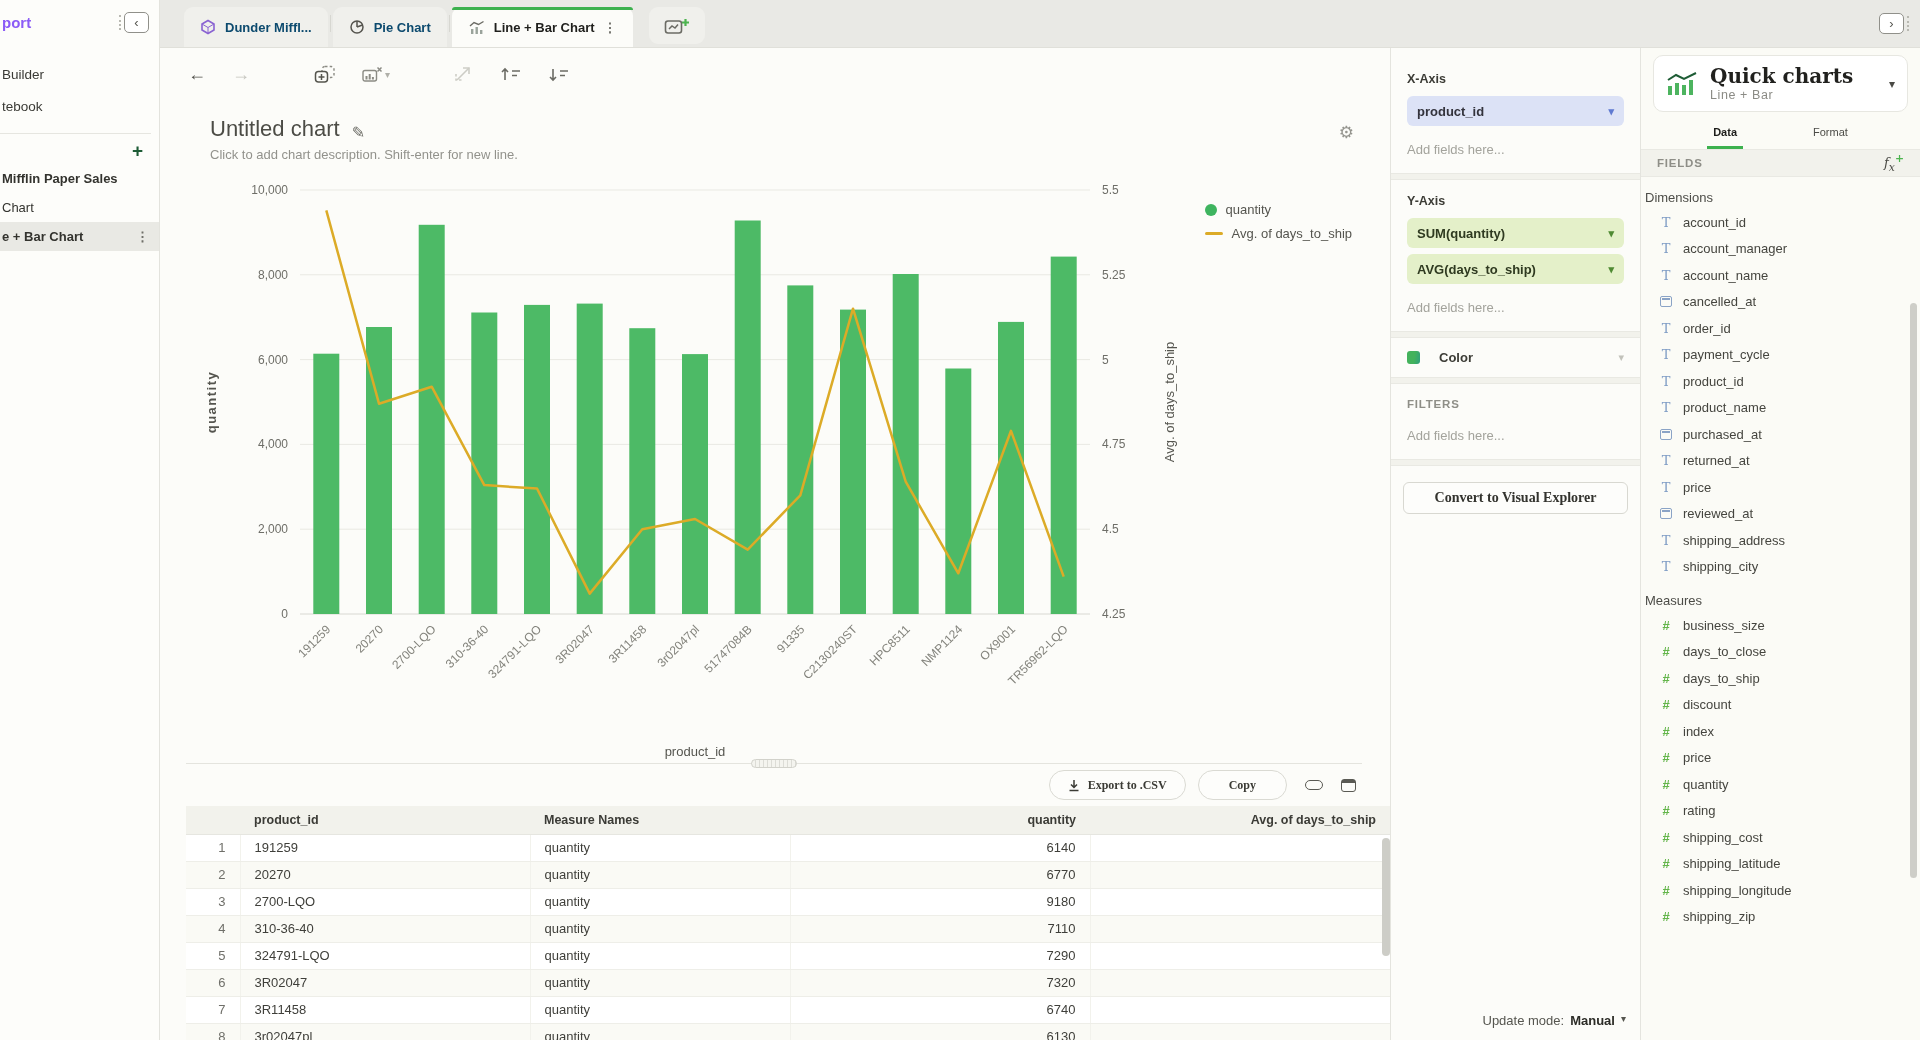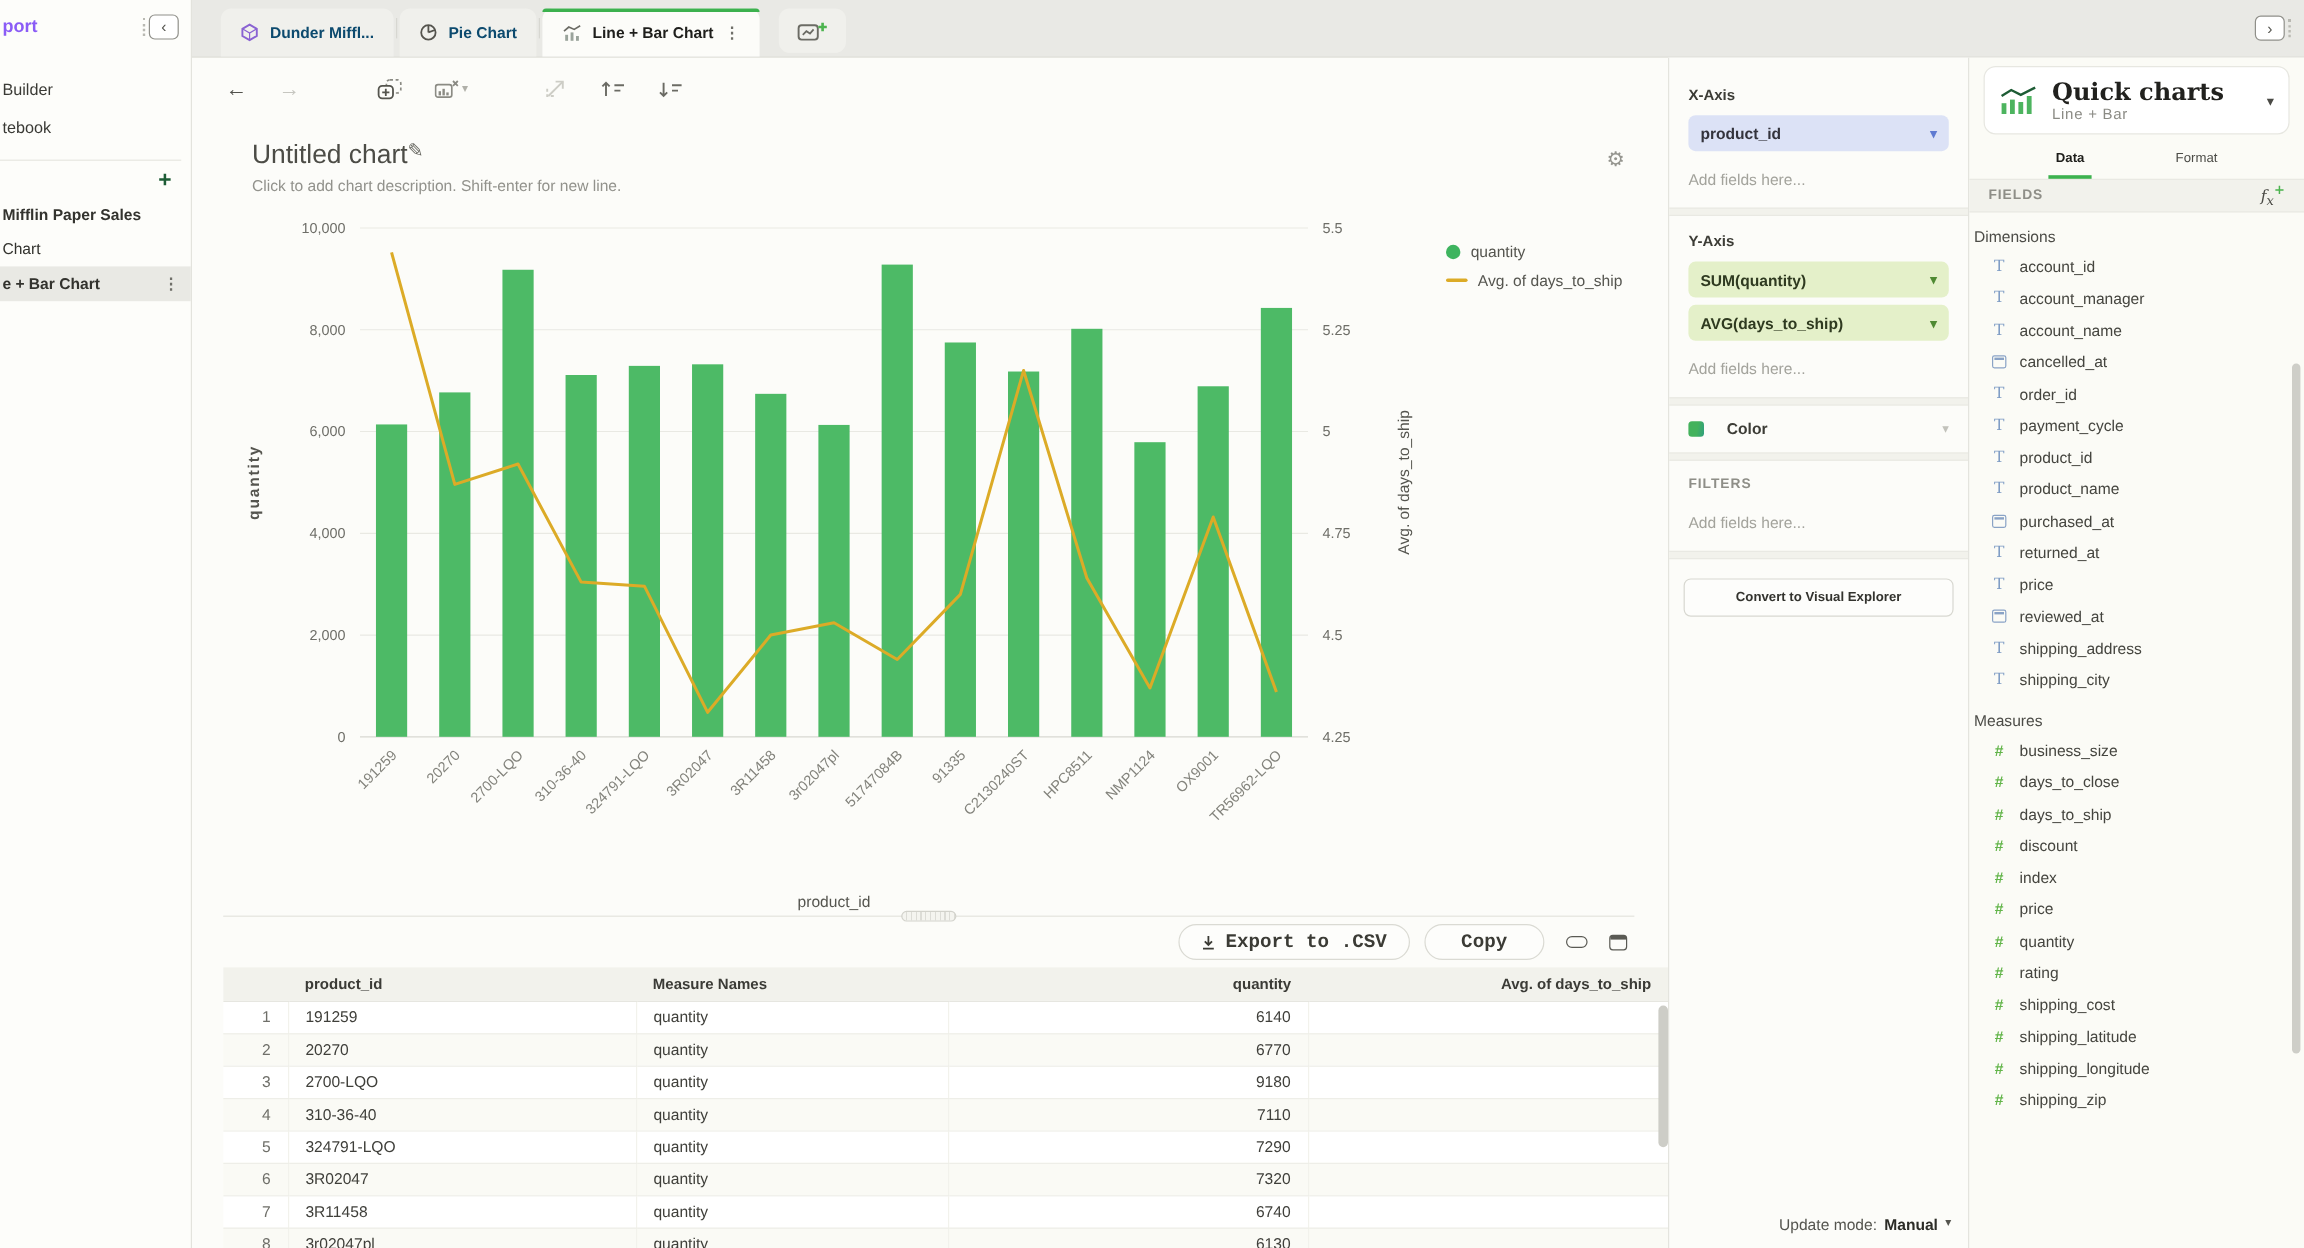--- a/index.html
+++ b/index.html
@@ -40,40 +40,40 @@
 
   
   .chart-col { width:1230px; flex-shrink:0; background:#fcfcf9; display:flex; flex-direction:column; min-height:0; }
   .toolbar { height:52px; display:flex; align-items:center; padding-left:28px; gap:26px; flex-shrink:0; }
   .tb-ic { font-size:18px; color:#52524d; line-height:1; }
   .tb-ic.dim { color:#c6c6c0; }
   .tb-group-gap { width:12px; }
   .chev-sm { color:#b0b0a9; font-size:10px; margin-left:2px; }
 
   .chart-card { position:relative; margin:0 28px 0 26px; height:664px; border-bottom:1px solid #e4e4de; flex-shrink:0; }
-  .chart-title-row { display:flex; align-items:flex-start; padding:16px 0 0 24px; }
+  .chart-title-row { display:flex; align-items:flex-end; gap:12px; padding:16px 0 0 24px; }
   .chart-title { font-size:22px; color:#4c4c46; font-weight:500; line-height:26px; }
   .pencil { font-size:16px; color:#6b6b65; }
   .chart-desc { padding-left:24px; margin-top:4px; font-size:13px; color:#92928c; line-height:18px; }
   .gear { position:absolute; top:22px; right:8px; font-size:17px; color:#95958f; }
   #chart-svg { display:block; margin:14px 0 0 2px; }
   .tick { font-size:12px; fill:#6e6e68; }
   .xtick { font-size:12px; fill:#83837c; }
   .axis-title { font-size:13px; fill:#55554f; }
   .legend { position:absolute; top:102px; right:10px; display:flex; flex-direction:column; gap:9px; }
   .legend-row { display:flex; align-items:center; gap:9px; }
   .legend-dot { width:12px; height:12px; border-radius:50%; }
   .legend-line { width:18px; height:3px; border-radius:2px; }
   .legend-label { font-size:13px; color:#55554f; }
   .resize-pill { position:absolute; bottom:-5px; left:50%; transform:translateX(-50%); width:46px; height:9px;
     border:1px solid #d2d2cb; border-radius:5px; background:repeating-linear-gradient(90deg,#f4f4ef 0 3px,#dcdcd6 3px 4px); }
 
   .export-row { height:42px; display:flex; align-items:center; justify-content:flex-end; gap:12px; padding-right:34px; flex-shrink:0; }
-  .btn-pill { height:30px; border:1px solid #dadad3; border-radius:15px; background:#fdfdfb; font-size:16px; font-weight:600;
-    color:#3b3b35; padding:0 18px; display:flex; align-items:center; gap:8px; font-family:Liberation Mono, monospace; }
+  .btn-pill { height:30px; border:1px solid #dadad3; border-radius:15px; background:#fdfdfb; font-size:12px; font-weight:600;
+    color:#3b3b35; padding:0 18px; display:flex; align-items:center; gap:8px; font-family:Liberation Serif, serif; }
   .win-min { width:18px; height:10px; border:1.5px solid #5a5a54; border-radius:5px; margin-left:6px; }
   .win-max { width:15px; height:13px; border:1.5px solid #5a5a54; border-radius:3px; position:relative; margin-left:6px; }
   .win-max::before { content:''; position:absolute; left:0; right:0; top:0; height:3px; background:#5a5a54; }
 
   .table-wrap { flex:1; overflow:hidden; margin-left:26px; position:relative; min-height:0; }
   table { border-collapse:collapse; width:1204px; table-layout:fixed; }
   thead th { height:28px; background:#f2f2ec; font-weight:700; font-size:12.5px; color:#3b3b36; text-align:left;
     padding:0 14px; border-bottom:1px solid #e6e6e0; }
   thead th.right, td.right { text-align:right; }
   tbody td { height:27px; font-size:13px; color:#3f3f3a; padding:0 14px; border-bottom:1px solid #eeeee8; border-right:1px solid #f2f2ec; background:#fff; }
@@ -92,21 +92,21 @@
   .pill.green { background:#e4f0c9; color:#2f3a20; } .pill.green .chev { color:#4f8a33; }
   .pill + .pill { margin-top:6px; }
   .chev { font-size:11px; }
   .placeholder { color:#a3a39c; margin:16px 0 16px; }
   .gapband { height:7px; background:#f2f2ec; border-top:1px solid #e9e9e3; border-bottom:1px solid #e9e9e3; }
   .color-row { display:flex; align-items:center; gap:19px; padding:12px 16px; }
   .chip { width:13px; height:13px; border-radius:3px; background:linear-gradient(100deg,#43b25c 55%, #2f9f7e); }
   .color-label { color:#3c3c36; font-weight:600; }
   .color-chev { margin-left:auto; color:#c2c2bb; font-size:11px; }
   .convert-btn { display:block; margin:16px 12px 0; height:32px; width:calc(100% - 24px); background:#fdfdfb;
-    border:1px solid #d8d8d1; border-radius:6px; font-weight:700; font-size:11px; color:#33332e; font-family:Liberation Sans, sans-serif; }
+    border:1px solid #d8d8d1; border-radius:6px; font-weight:700; font-size:14px; color:#33332e; font-family:Liberation Serif, serif; }
   .update-mode { position:absolute; bottom:12px; right:14px; color:#55554f; font-size:13px; display:flex; gap:6px; align-items:flex-start; }
   .update-val { font-weight:700; color:#2c2c27; }
 
   
   .fields-col { flex:1; border-left:1px solid #e4e4de; background:#fbfbf6; position:relative; overflow:hidden; }
   .qc-card { margin:7px 12px 0; background:#fff; border:1px solid #e7e7e1; border-radius:10px; padding:9px 12px;
     display:flex; align-items:center; gap:12px; }
   .qc-title { font-family:"DejaVu Serif", serif; font-size:20px; font-weight:700; color:#21211e; line-height:1.1; }
   .qc-sub { font-size:12.5px; color:#8b8b85; letter-spacing:0.6px; margin-top:1px; }
   .qc-chev { margin-left:auto; color:#4a4a45; font-size:12px; }

